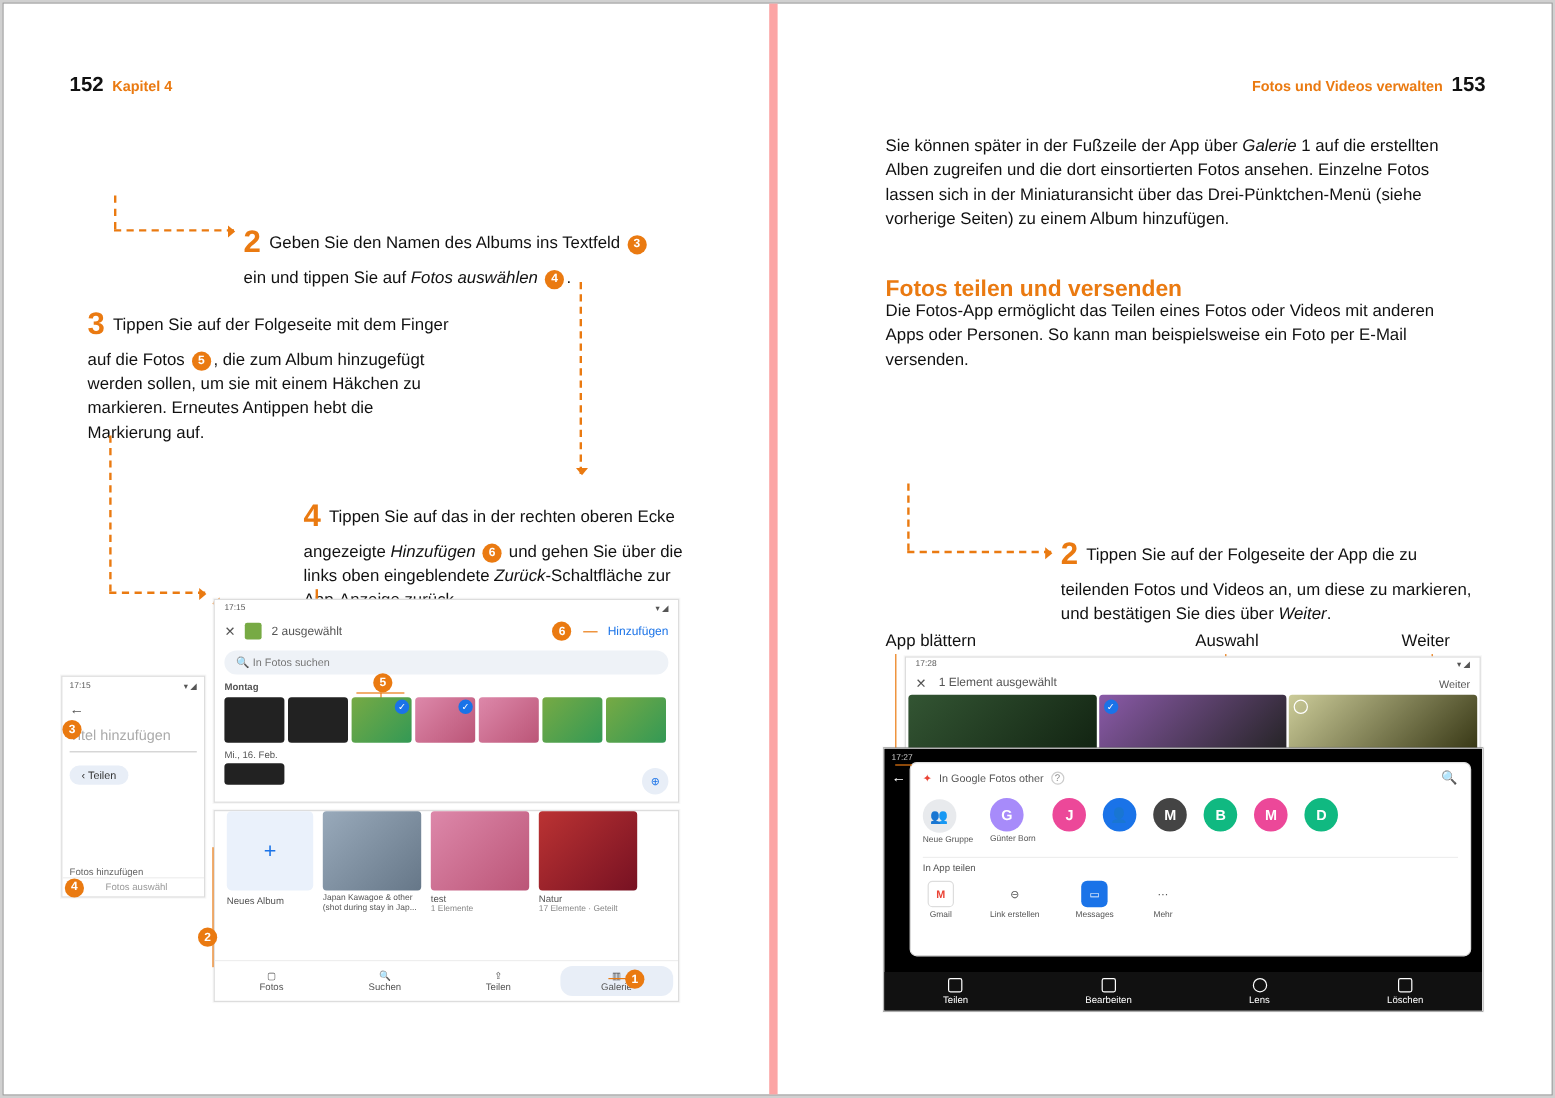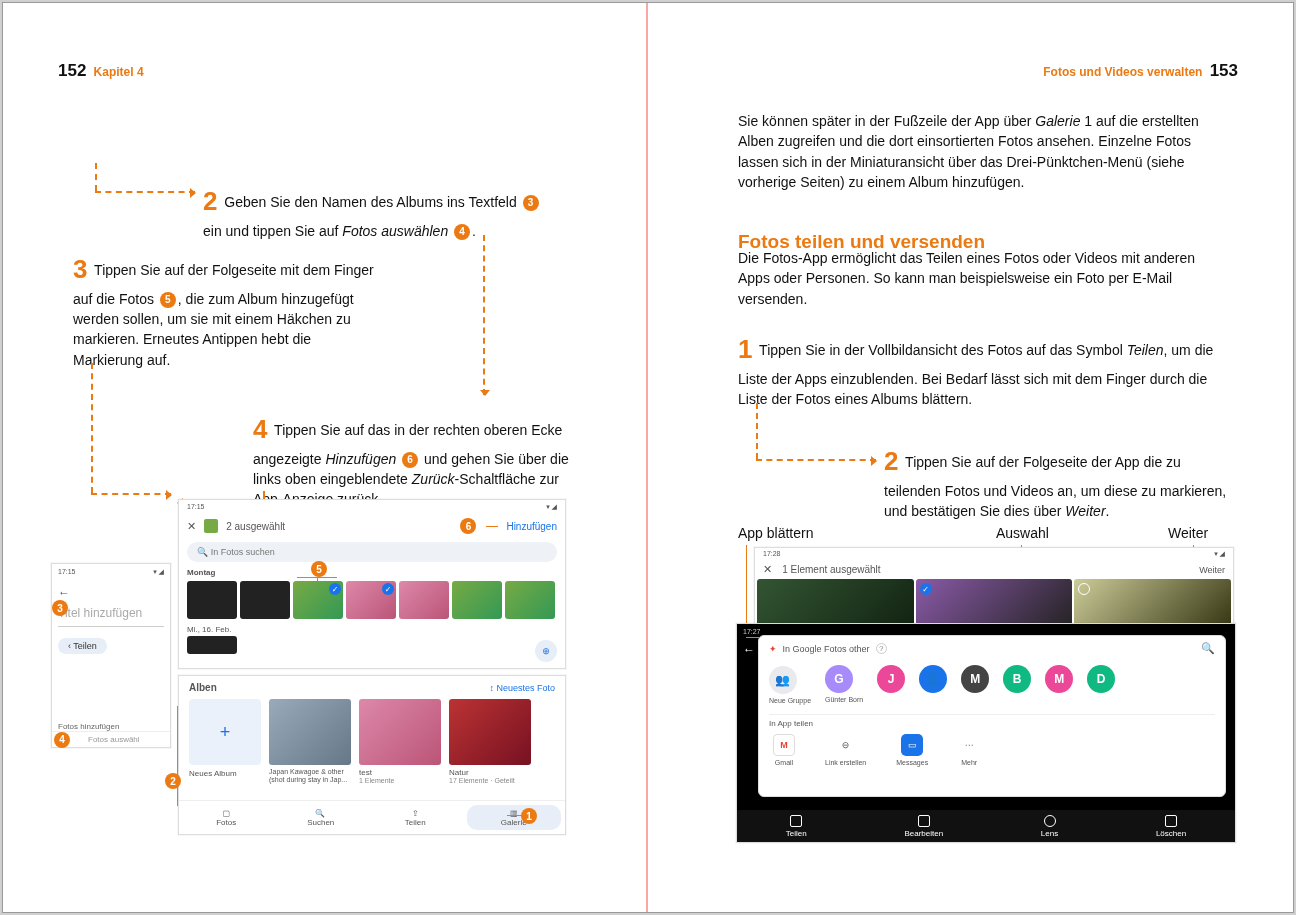--- a/index.html
+++ b/index.html
@@ -18,21 +18,21 @@
     height: 911px;
     background: #fff;
     display: flex;
     border: 1px solid #999;
   }
   .page {
     width: 50%;
     height: 100%;
     position: relative;
     padding: 58px 45px 30px 55px;
-    border-right: 2px solid #fca5a5;
+    border-right: 7px solid #fca5a5;
   }
   .page:last-child { border-right: none; padding: 50px 55px 30px 55px;}
   
   .hdr-left { position:absolute; top:58px; left:55px; font-size:13px; }
   .hdr-right { position:absolute; top:58px; right:55px; font-size:13px;text-align:center; }
   .pnum { font-weight:700; font-size:17px; color:#111; }
   .chap { color:#ea7a11; font-weight:600; font-size:12px; }
   .sect { color:#ea7a11; font-weight:600; font-size:12px; }
   
   .body { font-size:14px; line-height:1.45; color:#111; }
@@ -194,24 +194,20 @@
         <div class="thumb" style="width:50px;height:38px;"></div>
       </div>
       <div style="padding:4px 8px 0 8px;font-size:8px;color:#555;">Mi., 16. Feb.</div>
       <div style="padding:2px 8px;">
           <div class="thumb dark" style="width:50px;height:18px;"></div>
         </div>
       <div style="position:absolute;right:8px;bottom:6px;width:22px;height:22px;border-radius:50%;background:#e8eef7;display:flex;align-items:center;justify-content:center;color:#1a73e8;">⊕</div>
     </div>
 
     <div class="shot" style="left:175px; top:672px; width:388px; height:160px;">
-      <div class="row" style="padding:6px 10px;justify-content:space-between;">
-        <span style="font-size:10px;font-weight:600;">Alben</span>
-        <span style="color:#1a73e8;font-size:9px;">↕ <span>Neuestes Foto</span></span>
-      </div>
       <div class="row" style="padding:0 10px;gap:8px;align-items:flex-start;">
         <div style="width:72px;">
           <div class="plusbox" style="width:72px;height:66px;">+</div>
           <div style="font-size:8px;margin-top:4px;">Neues Album</div>
         </div>
         <div style="width:82px;">
           <div class="thumb" style="width:82px;height:66px;background:linear-gradient(135deg,#9ab,#678);"></div>
           <div style="font-size:7px;margin-top:3px;line-height:1.1;">Japan Kawagoe &amp; other (shot during stay in Jap...</div>
         </div>
         <div style="width:82px;">
@@ -253,25 +249,20 @@
       <span>Sie können später in der Fußzeile der App über </span>
       <span class="italic">Galerie</span>
       <span>1</span>
       <span> auf die erstellten Alben zugreifen und die dort einsortierten Fotos ansehen. Einzelne Fotos lassen sich in der Miniaturansicht über das Drei-Pünktchen-Menü (siehe vorherige Seiten) zu einem Album hinzufügen.</span>
     </div>
 
     <div class="h2" style="position:absolute;left:90px;top:210px;">Fotos teilen und versenden</div>
 
     <div class="body" style="position:absolute;left:90px;top:245px;width:490px;">Die Fotos-App ermöglicht das Teilen eines Fotos oder Videos mit anderen Apps oder Personen. So kann man beispielsweise ein Foto per E-Mail versenden.</div>
 
-    <div class="body" style="position:absolute;left:90px;top:328px;width:480px;">
-      <span class="bignum">1</span>
-      <span>Tippen Sie in der Vollbildansicht des Fotos auf das Symbol </span>
-      <span class="italic">Teilen</span><span>, um die Liste der Apps einzublenden. Bei Bedarf lässt sich mit dem Finger durch die Liste der Fotos eines Albums blättern.</span>
-    </div>
 
     <div class="dash-v" style="left:108px; top:400px; height:56px;"></div>
     <div class="dash-h arrow-r" style="left:108px; top:456px; width:120px;"></div>
 
     <div class="body" style="position:absolute;left:236px;top:440px;width:350px;">
       <span class="bignum">2</span>
       <span>Tippen Sie auf der Folgeseite der App die zu teilenden Fotos und Videos an, um diese zu markieren, und bestätigen Sie dies über </span>
       <span class="italic">Weiter</span><span>.</span>
     </div>
 

